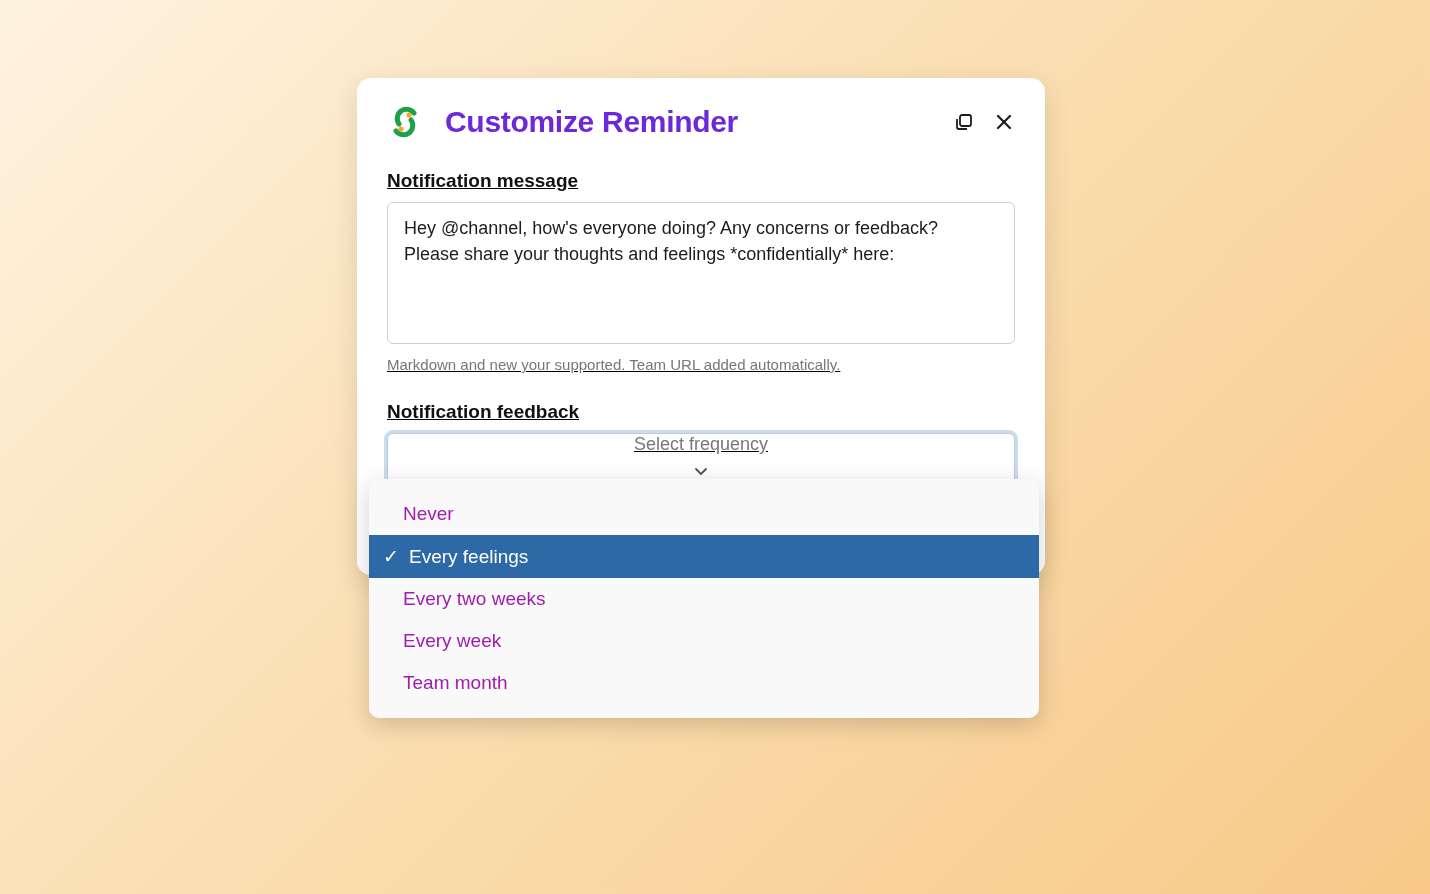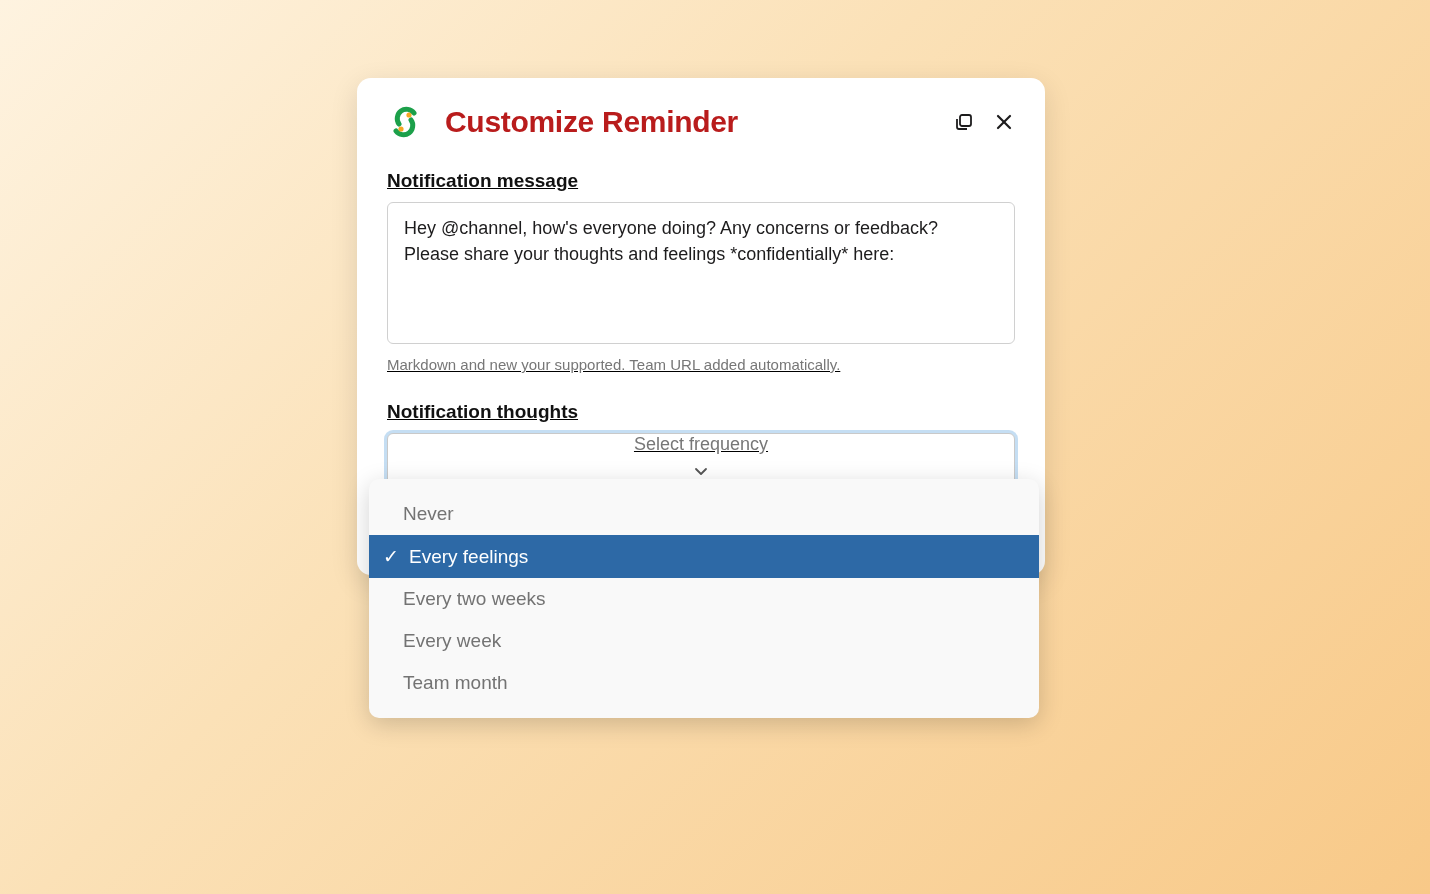--- a/index.html
+++ b/index.html
@@ -35,21 +35,21 @@
   .logo {
     width: 36px;
     height: 36px;
     margin-right: 22px;
     flex-shrink: 0;
   }
 
   .modal-title {
     font-size: 30px;
     font-weight: 800;
-    color: #b91c1c;
+    color: #6d28d9;
     letter-spacing: -0.3px;
     flex: 1;
   }
 
   .header-actions {
     display: flex;
     align-items: center;
     gap: 18px;
   }
 
@@ -130,21 +130,21 @@
     background: #f9f9f9;
     border-radius: 10px;
     box-shadow: 0 6px 24px rgba(0,0,0,0.18);
     padding: 14px 0;
     z-index: 10;
   }
 
   .dropdown-item {
     padding: 10px 34px;
     font-size: 19px;
-    color: #737373;
+    color: #a21caf;
     cursor: pointer;
     display: flex;
     align-items: center;
     gap: 10px;
   }
 
   .dropdown-item.selected {
     background: #2d69a6;
     color: #ffffff;
     padding-left: 14px;
@@ -190,21 +190,21 @@
       </span>
     </div>
   </div>
 
   <div class="modal-body">
 
     <div class="field-label">Notification message</div>
     <textarea class="textarea" style="">Hey @channel, how's everyone doing? Any concerns or feedback? Please share your thoughts and feelings *confidentially* here:</textarea>
     <div class="helper-text">Markdown and new your supported. Team URL added automatically.</div>
 
-    <div class="field-label" style="margin-top:28px;">Notification thoughts</div>
+    <div class="field-label" style="margin-top:28px;">Notification feedback</div>
 
     <div class="select-wrapper">
       <div class="select-box">
         <span>Select frequency</span>
         <span class="chevron">
           <svg width="16" height="16" viewBox="0 0 16 16" fill="none" stroke="currentColor" stroke-width="1.8" stroke-linecap="round" stroke-linejoin="round">
             <polyline points="3 6 8 11 13 6"></polyline>
           </svg>
         </span>
       </div>

